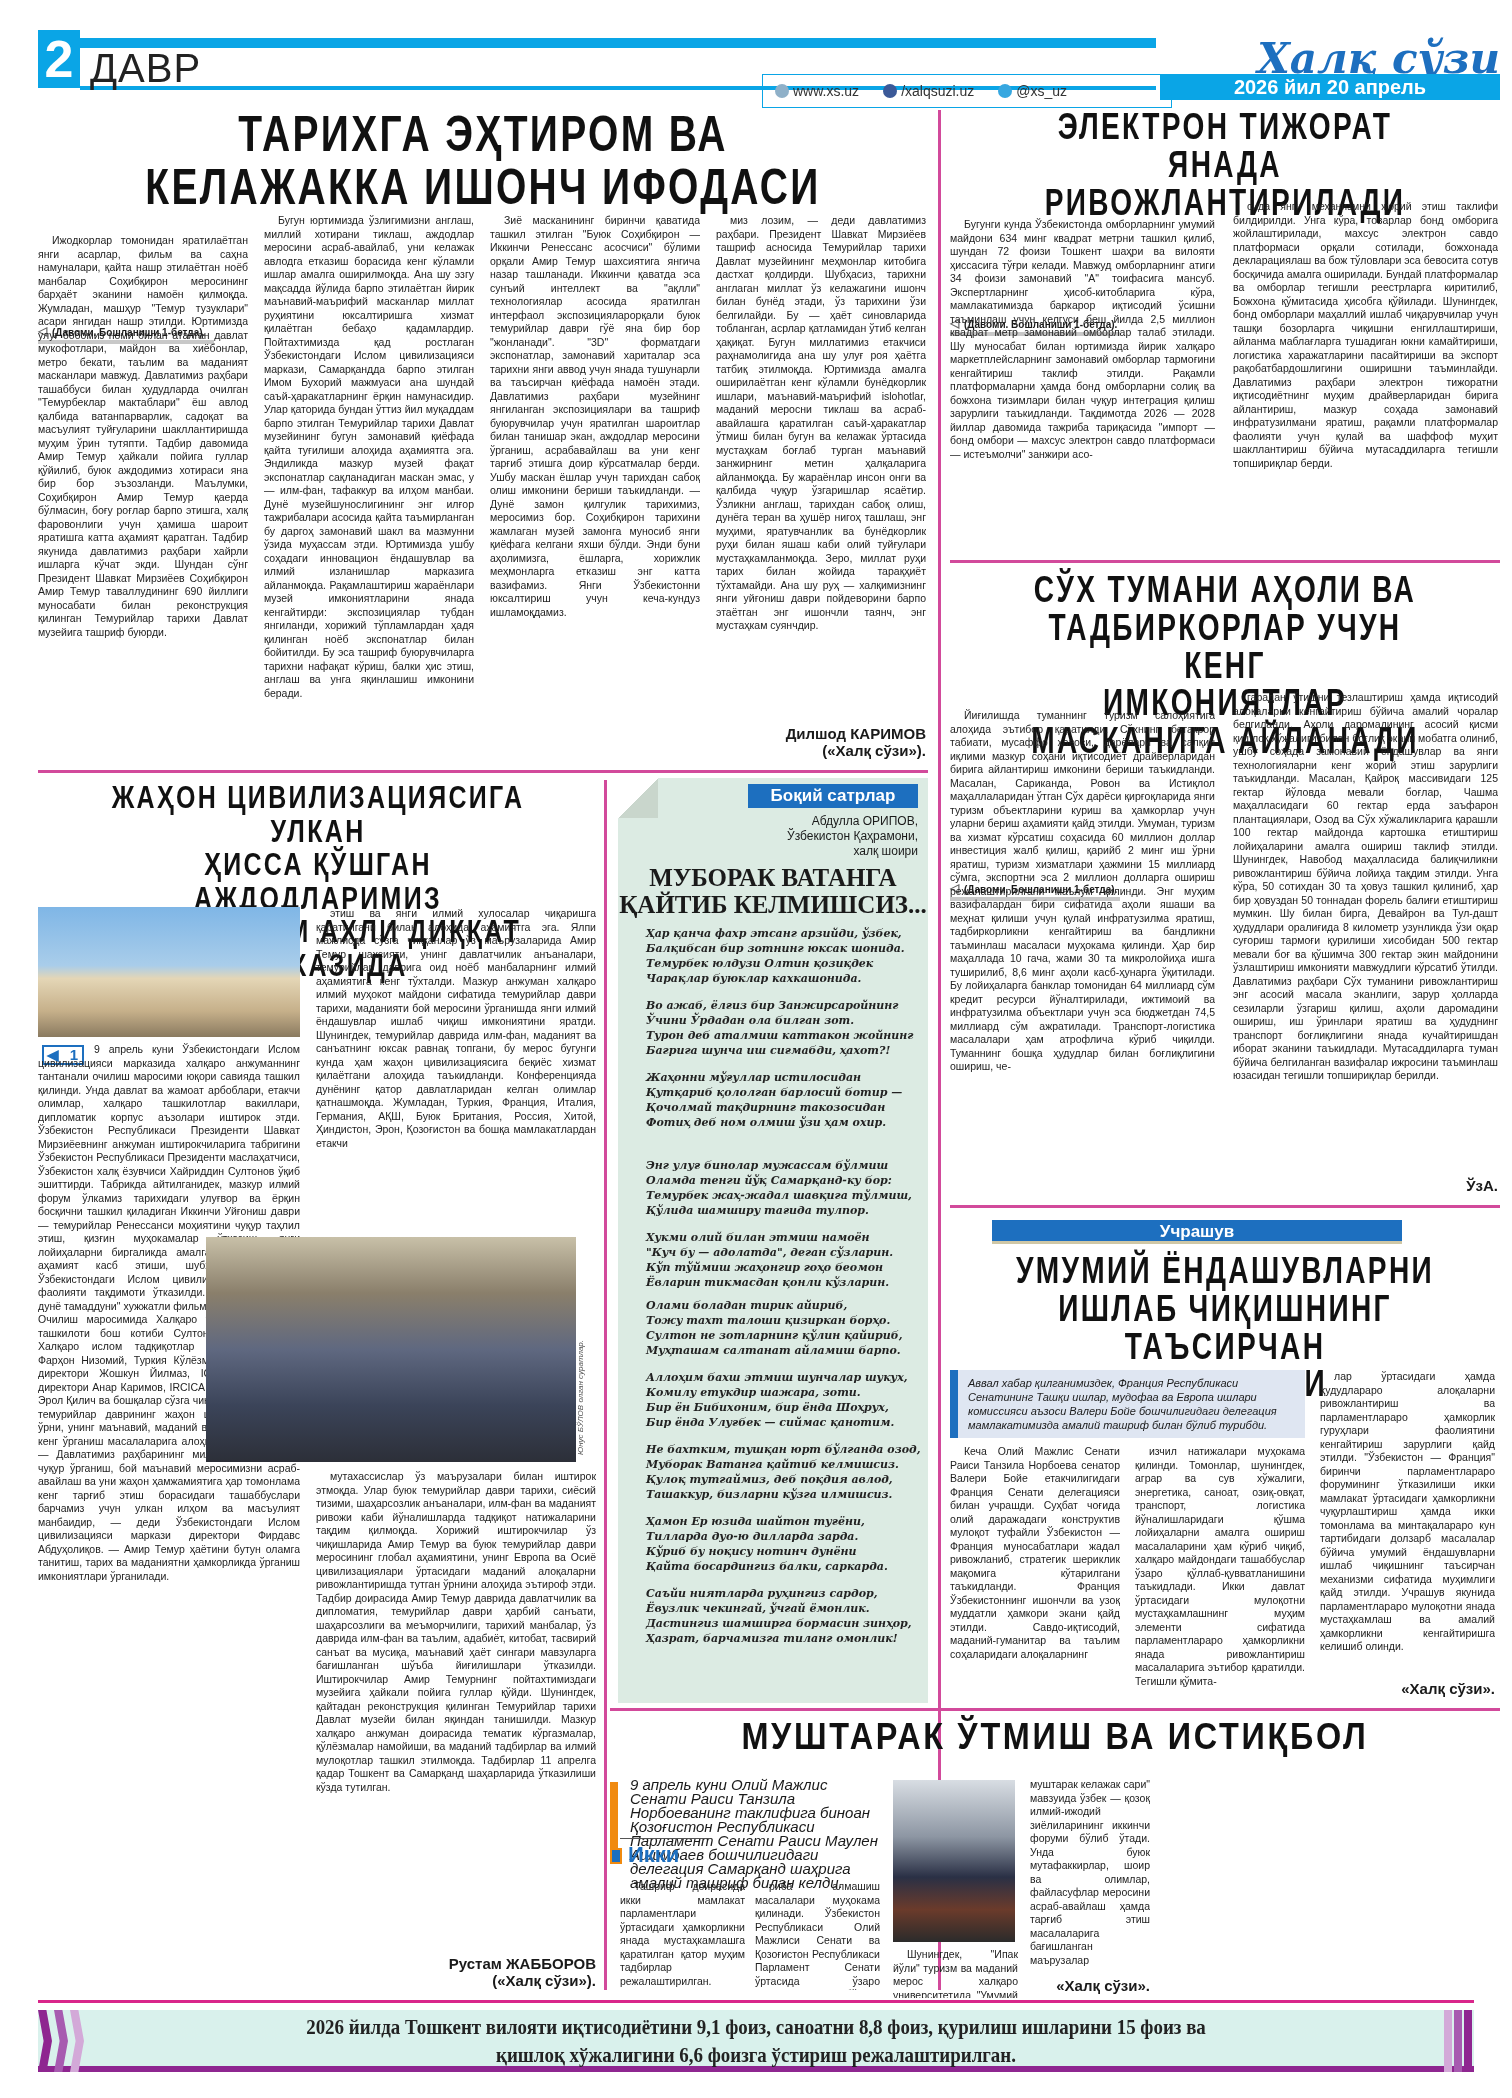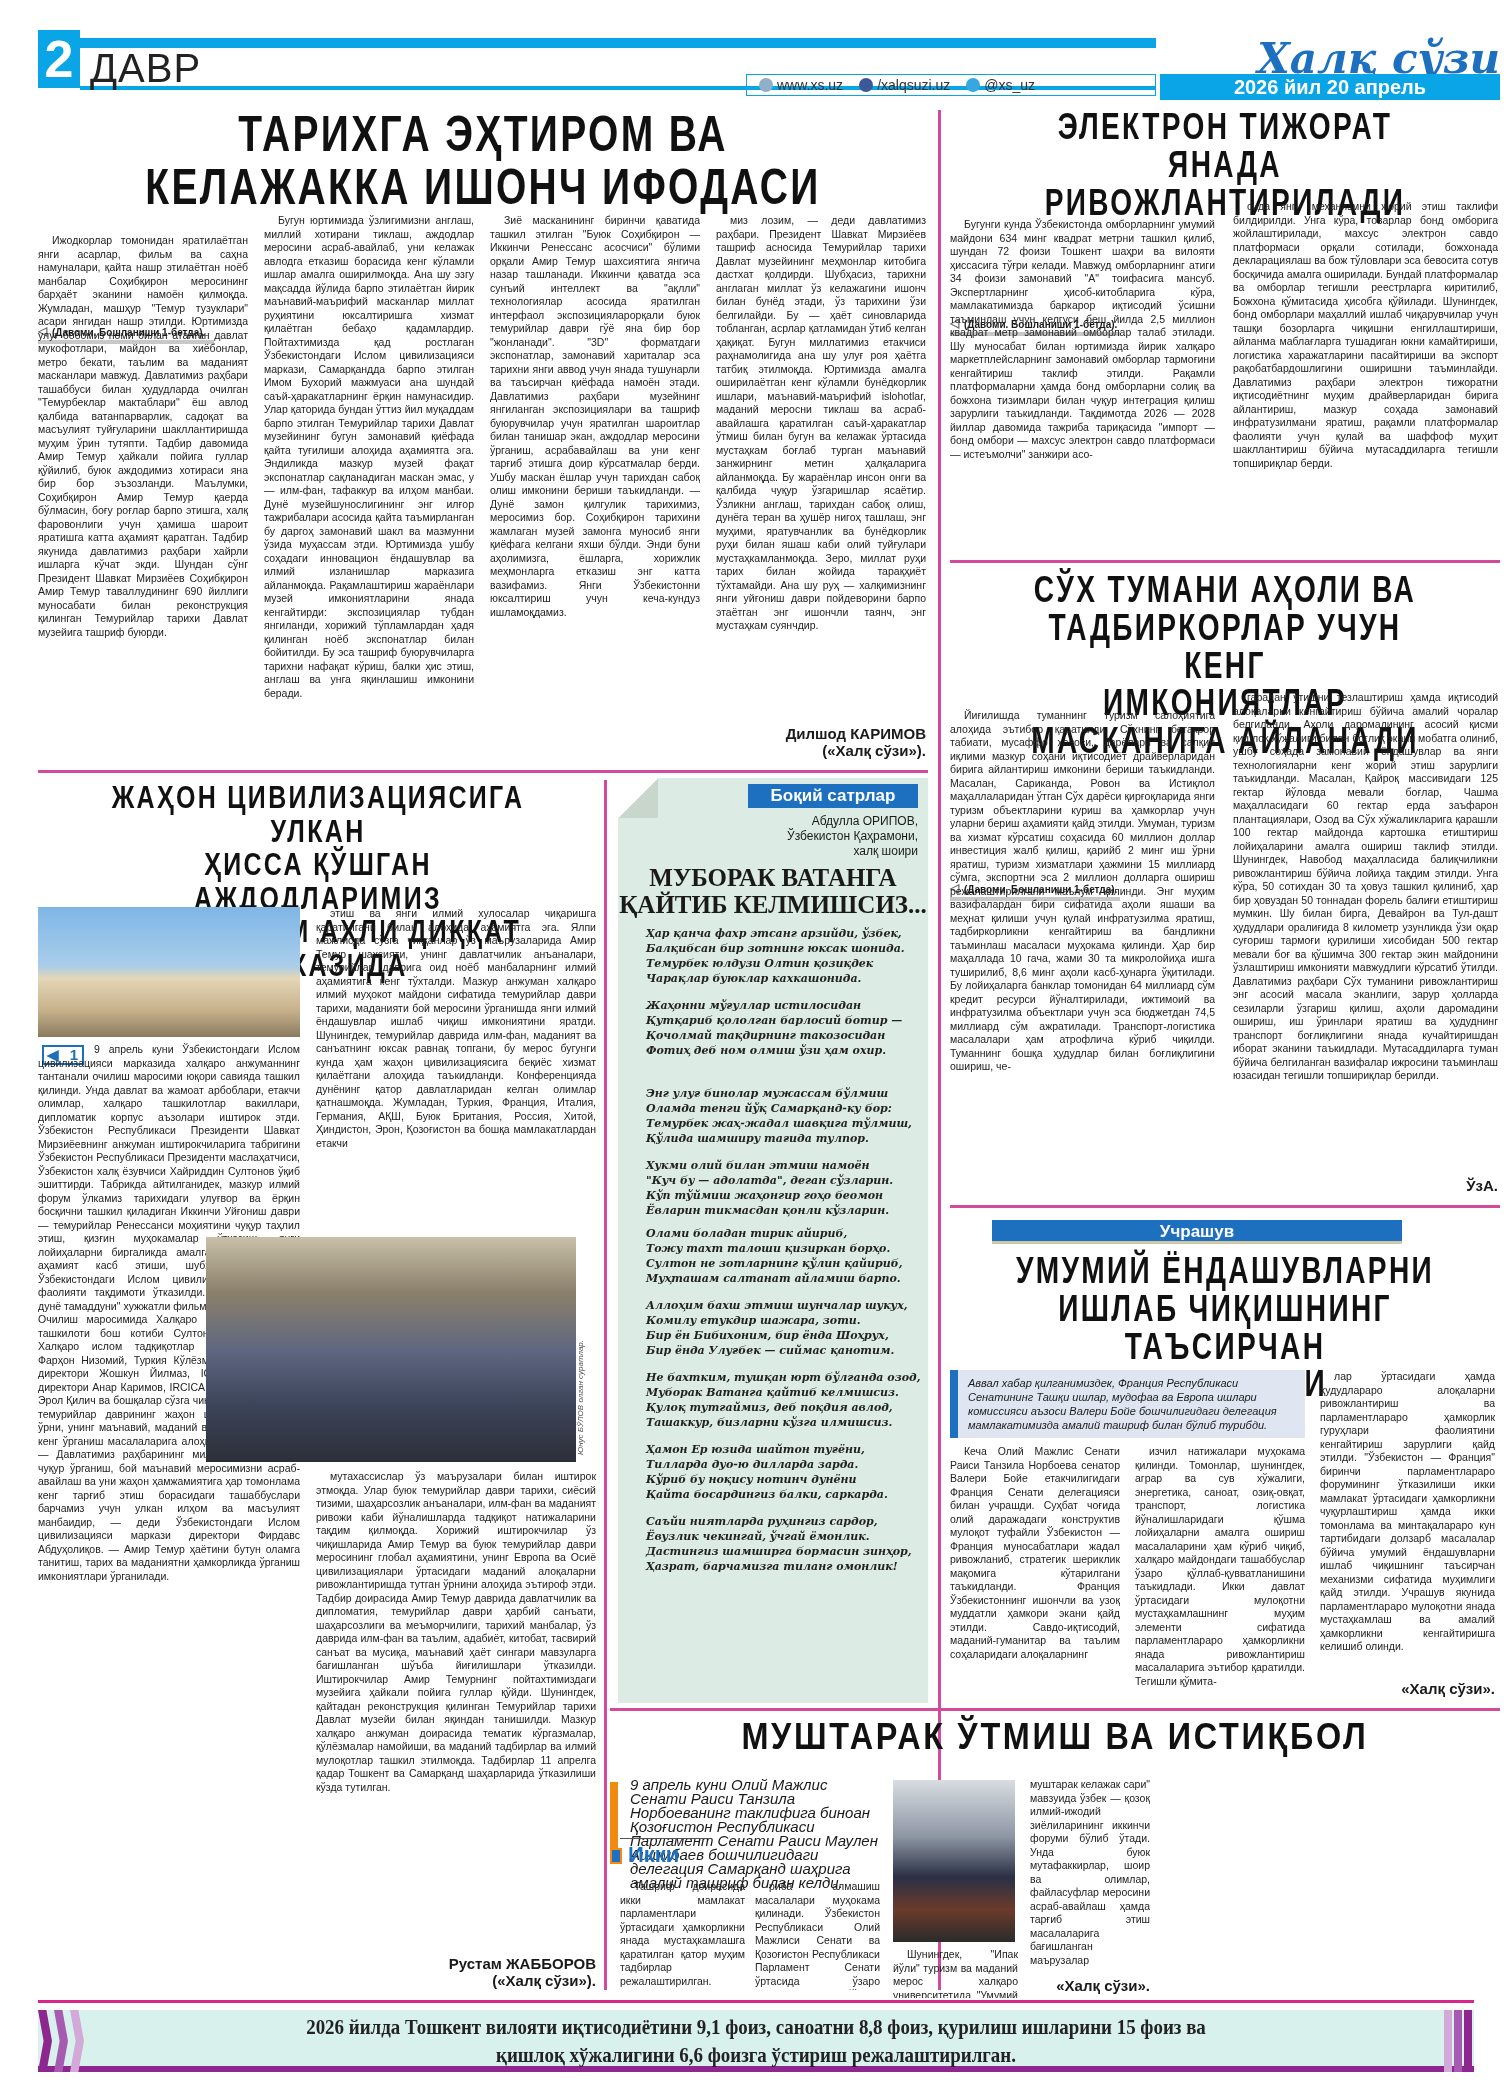--- a/index.html
+++ b/index.html
@@ -3,21 +3,21 @@
 <meta charset="utf-8">
 <style>
 *{box-sizing:border-box;margin:0;padding:0}
 body{width:1512px;height:2098px;background:#fff;font-family:"Liberation Sans",sans-serif;color:#1a1a1a;position:relative;overflow:hidden}
 .abs{position:absolute}
 .hdr-num{left:38px;top:30px;width:42px;height:58px;background:#0aa5e6;color:#fff;font:bold 52px "Liberation Sans",sans-serif;text-align:center;line-height:58px}
 .hdr-bar{left:80px;top:38px;width:1076px;height:10px;background:#0aa5e6}
 .hdr-bar2{left:80px;top:86px;width:1076px;height:4px;background:#0aa5e6}
 .hdr-sec{left:90px;top:46px;font:40px "Liberation Sans",sans-serif;color:#222;letter-spacing:1px}
 .logo{left:1170px;top:34px;width:330px;text-align:right;font:bold italic 42px "DejaVu Serif",serif;color:#1d6fbf}
-.links{left:746px;top:74px;width:410px;height:22px;border:1px solid #0aa5e6;font-size:14px;display:flex;align-items:center;gap:16px;padding-left:12px;color:#333}
+.links{left:762px;top:74px;width:410px;height:34px;border:1px solid #0aa5e6;font-size:14px;display:flex;align-items:center;gap:24px;padding-left:12px;color:#333}
 .links .ic{display:inline-block;width:14px;height:14px;border-radius:50%;vertical-align:-2px;margin-right:4px}
 .date{left:1160px;top:74px;width:340px;height:26px;background:#0aa5e6;color:#fff;font:bold 20px "Liberation Sans",sans-serif;text-align:center;line-height:26px}
 .vline{background:#d24a9b;width:3px}
 .hline{background:#d24a9b;height:3px}
 .headline{font-family:"Liberation Sans",sans-serif;font-weight:bold;text-align:center;color:#111;letter-spacing:3px;transform:scaleX(.78);transform-origin:center top;line-height:1.05}
 .cont{font-size:10px;font-weight:bold;border-bottom:4px solid #c8c8c8;padding:2px 0 2px 14px;position:relative}
 .cont:before{content:"◁";position:absolute;left:0;top:-1px;font-size:12px;color:#666}
 .col{font-size:10.5px;line-height:13.5px;text-align:justify;color:#222}
 .col p{text-indent:14px}
 .sign{font-size:15px;font-weight:bold;text-align:right}
@@ -142,20 +142,24 @@
   </div>
   <div class="abs" style="left:0;top:86px;width:310px;text-align:center;font:bold 25px 'Liberation Serif',serif;line-height:27px">
     <div>МУБОРАК ВАТАНГА</div>
     <div>ҚАЙТИБ КЕЛМИШСИЗ...</div>
   </div>
   <div class="abs poem-text" style="left:28px;top:148px;width:275px">
     <div style="white-space:pre-line;margin-bottom:12px">Ҳар қанча фахр этсанг арзийди, ўзбек,
 Балқибсан бир зотнинг юксак шонида.
 Темурбек юлдузи Олтин қозиқдек
 Чарақлар буюклар кахкашонида.</div>
+    <div style="white-space:pre-line;margin-bottom:12px">Во ажаб, ёлғиз бир Занжирсаройнинг
+Ўчини Ўрдадан ола билган зот.
+Турон деб аталмиш каттакон жойнинг
+Багрига шунча иш сиғмабди, ҳахот?!</div>
     <div style="white-space:pre-line;margin-bottom:28px">Жаҳонни мўғуллар истилосидан
 Қутқариб қололган барлосий ботир —
 Қочолмай тақдирнинг такозосидан
 Фотиҳ деб ном олмиш ўзи ҳам охир.</div>
     <div style="white-space:pre-line;margin-bottom:12px">Энг улуғ бинолар мужассам бўлмиш
 Оламда тенги йўқ Самарқанд-ку бор:
 Темурбек жаҳ-жадал шавқига тўлмиш,
 Қўлида шамширу тағида тулпор.</div>
     <div style="white-space:pre-line;margin-bottom:8px">Хукми олий билан этмиш намоён
 "Куч бу — адолатда", деган сўзларин.

